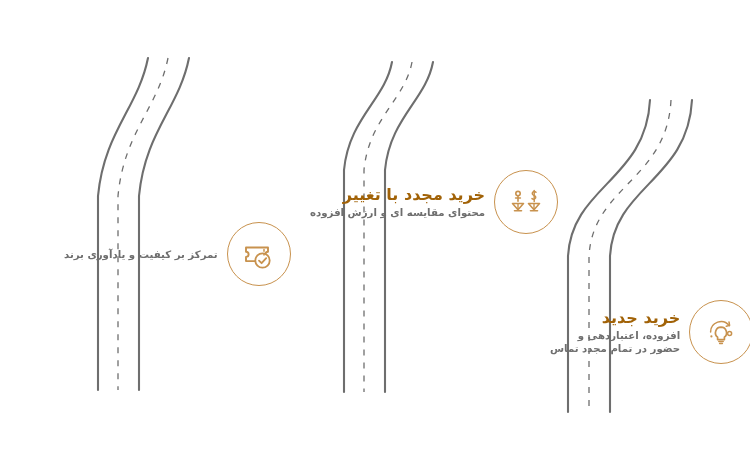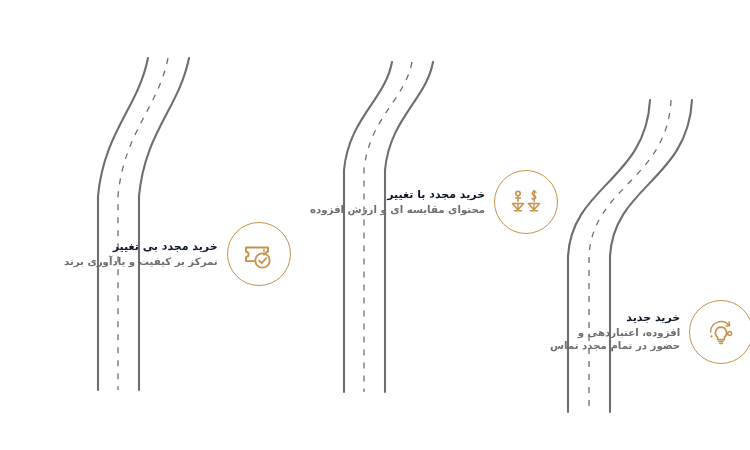--- a/index.html
+++ b/index.html
@@ -62,22 +62,22 @@
   .node-text {
     margin-right: 9px;
     display: flex;
     flex-direction: column;
     align-items: flex-start;
     justify-content: center;
     line-height: 1.25;
   }
 
   .node-title {
-    color: #0f172a;
-    font-size: 11px;
+    color: #a16207;
+    font-size: 16px;
     font-weight: bold;
     direction: rtl;
     unicode-bidi: embed;
     letter-spacing: -0.1px;
   }
 
   .node-sub {
     color: #6e6e6e;
     font-size: 10.2px;
     font-weight: bold;
@@ -124,21 +124,20 @@
       <span class="node-icon">
         <svg width="38" height="38" viewBox="0 0 38 38">
           <path d="M6 12.5 h22 v4.2 a2.6 2.6 0 0 0 0 5.2 v4.2 H6 v-4.2 a2.6 2.6 0 0 0 0 -5.2 z" fill="none" stroke="#c8924e" stroke-width="1.9" stroke-linejoin="round"></path>
           <circle cx="22.5" cy="25.5" r="7.2" fill="#ffffff" stroke="#c8924e" stroke-width="1.8"></circle>
           <path d="M19 25.6 l2.6 2.6 l4.6 -5.1" fill="none" stroke="#c8924e" stroke-width="1.8" stroke-linecap="round" stroke-linejoin="round"></path>
           <path d="M24 14.6 v1.6 M24 18.4 v1.6" stroke="#c8924e" stroke-width="1.5" stroke-linecap="round"></path>
         </svg>
       </span>
     </div>
     <div class="node-text">
-      <div class="node-title">خرید مجدد بی تغییر</div>
       <div class="node-sub">
         <span class="sub-line">تمرکز بر کیفیت و یادآوری برند</span>
       </div>
     </div>
   </div>
 
   <div class="node" id="node-2">
     <div class="node-circle">
       <span class="node-icon">
         <svg width="38" height="38" viewBox="0 0 38 38">

